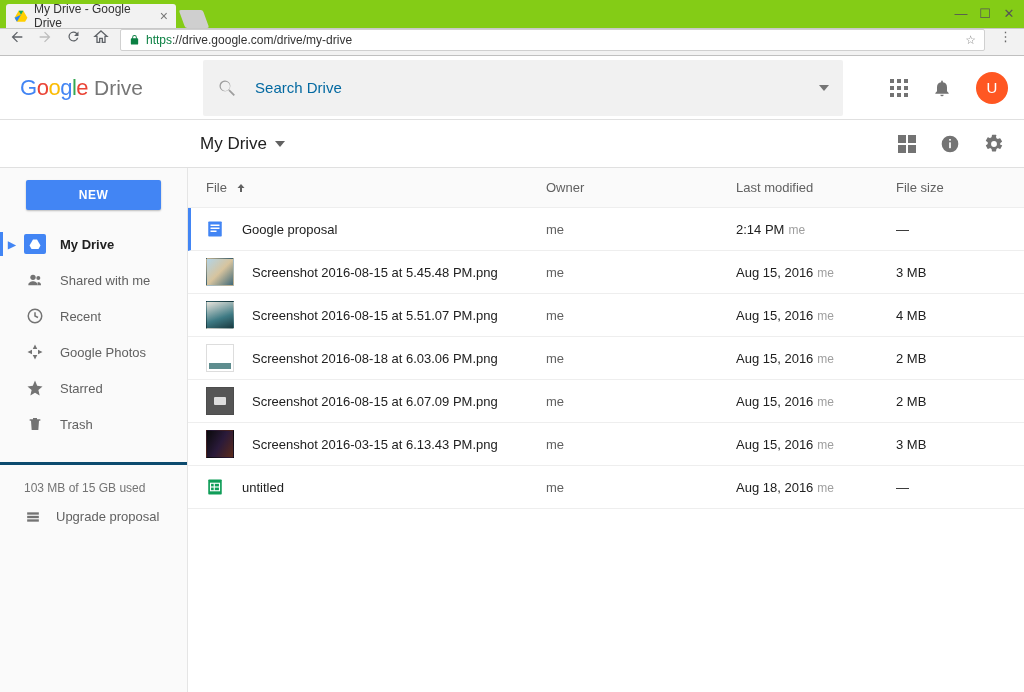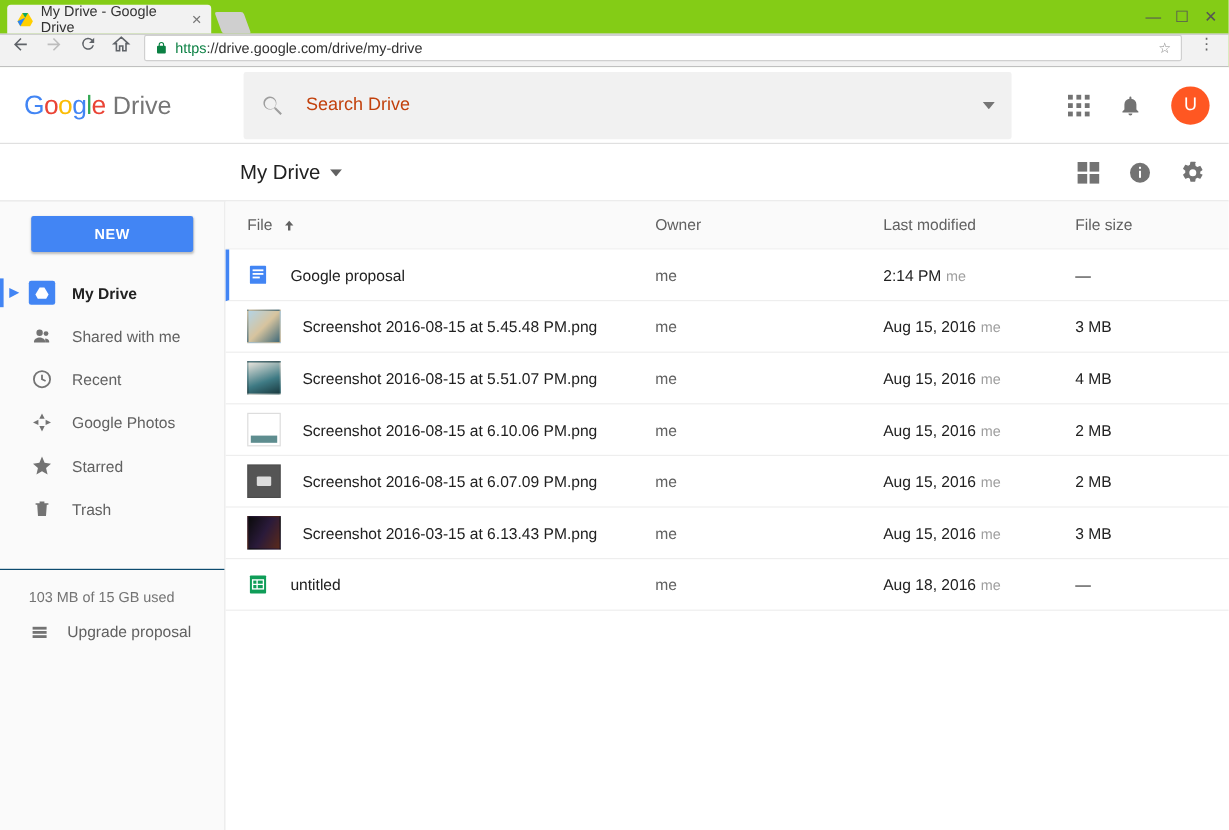--- a/index.html
+++ b/index.html
@@ -23,21 +23,21 @@
   .omnibox .https { color:#0b8043; }
   .omnibox .star { margin-left:auto; color:#888; }
   .menu-dots { color:#666; padding:0 4px; }
 
   
   .app { background:#fff; }
   .app-header { height:64px; display:flex; align-items:center; padding:0 16px 0 20px; border-bottom:1px solid #e0e0e0; }
   .logo { display:flex; align-items:baseline; font-size:22px; font-weight:400; gap:4px; }
   .logo .g { letter-spacing:-0.5px; }
   .logo .drive { color:#767676; font-weight:400; font-size:21px; padding-left:2px;}
-  .searchbox { margin-left:60px; width:640px; height:56px; background:#f1f1f1; border-radius:2px; display:flex; align-items:center; padding:0 14px; color:#c2410c; font-size:15px; gap:18px; }
+  .searchbox { margin-left:60px; width:640px; height:56px; background:#f1f1f1; border-radius:2px; display:flex; align-items:center; padding:0 14px; color:#0369a1; font-size:15px; gap:18px; }
   .searchbox .caret { margin-left:auto; }
   .hdr-right { margin-left:auto; display:flex; align-items:center; gap:24px; }
   .apps-grid { width:18px; height:18px; display:grid; grid-template-columns:repeat(3,4px); grid-template-rows:repeat(3,4px); gap:3px; }
   .apps-grid i { background:#737373; }
   .bell-wrap { width:20px; height:20px; color:#737373; }
   .avatar { width:32px; height:32px; border-radius:50%; background:#ff5722; color:#fff; display:flex; align-items:center; justify-content:center; font-size:15px; }
 
   
   .sub-header { height:48px; display:flex; align-items:center; padding-left:200px; padding-right:20px; border-bottom:1px solid #e0e0e0; }
   .breadcrumb { font-size:17px; color:#212121; font-weight:500; display:flex; align-items:center; gap:8px; }
@@ -49,21 +49,21 @@
   
   .content { display:flex; height:calc(692px - 28px - 28px - 64px - 48px); }
   .sidebar { width:188px; background:#fafafa; border-right:1px solid #e5e5e5; padding-top:12px; display:flex; flex-direction:column; }
   .new-btn { margin:0 26px 16px 26px; height:30px; background:#4285f4; color:#fff; font-size:12px; font-weight:700; letter-spacing:0.5px; display:flex; align-items:center; justify-content:center; border-radius:2px; box-shadow:0 1px 2px rgba(0,0,0,0.25);}
   .side-item { display:flex; align-items:center; height:36px; padding-left:24px; gap:14px; color:#616161; font-size:13px; position:relative;}
   .side-item.active { color:#212121; font-weight:700; }
   .side-item.active::before { content:""; position:absolute; left:0; top:6px; bottom:6px; width:3px; background:#4285f4; }
   .side-item.active .tri { position:absolute; left:8px; color:#4285f4; font-size:10px;}
   .side-item.active .side-icn { background:#4285f4; color:#fff; width:22px; height:20px; border-radius:2px; display:flex; align-items:center; justify-content:center;}
   .side-icn { width:22px; color:#737373; display:flex; align-items:center; justify-content:center; }
-  .storage { margin-top:32px; border-top:1px solid #0c4a6e; padding:16px 0 0 24px; color:#737373; font-size:12px; }
+  .storage { margin-top:20px; border-top:3px solid #0c4a6e; padding:16px 0 0 24px; color:#737373; font-size:12px; }
   .upgrade { display:flex; align-items:center; gap:14px; margin-top:14px; color:#616161; font-size:13px;}
 
   
   .filelist { flex:1; background:#fff; }
   .col-header { display:flex; align-items:center; height:40px; padding-left:18px; padding-right:20px; color:#616161; font-size:13px; border-bottom:1px solid #eee; background:#fafafa;}
   .col-name { width:340px; display:flex; align-items:center; gap:8px;}
   .col-owner { width:190px; }
   .col-mod { width:160px; }
   .col-size { flex:1; }
   .row { display:flex; align-items:center; height:43px; padding-left:18px; padding-right:20px; border-bottom:1px solid #eee; font-size:13px; color:#212121;}
@@ -345,21 +345,21 @@
         <div class="c-owner">me</div>
         <div class="c-mod"><span>Aug 15, 2016</span><span class="by">me</span></div>
         <div class="c-size">4 MB</div>
       </div>
 
       <div class="row">
         <div class="c-name">
             <span class="fthumb">
               <span class="thumb-img t3"></span>
             </span>
-            <span>Screenshot 2016-08-15 at 6.10.06 PM.png</span>
+            <span>Screenshot 2016-08-18 at 6.03.06 PM.png</span>
           </div>
         <div class="c-owner">me</div>
         <div class="c-mod"><span>Aug 15, 2016</span><span class="by">me</span></div>
         <div class="c-size">2 MB</div>
       </div>
 
       <div class="row">
         <div class="c-name">
             <span class="fthumb">
               <span class="thumb-img t4"></span>

